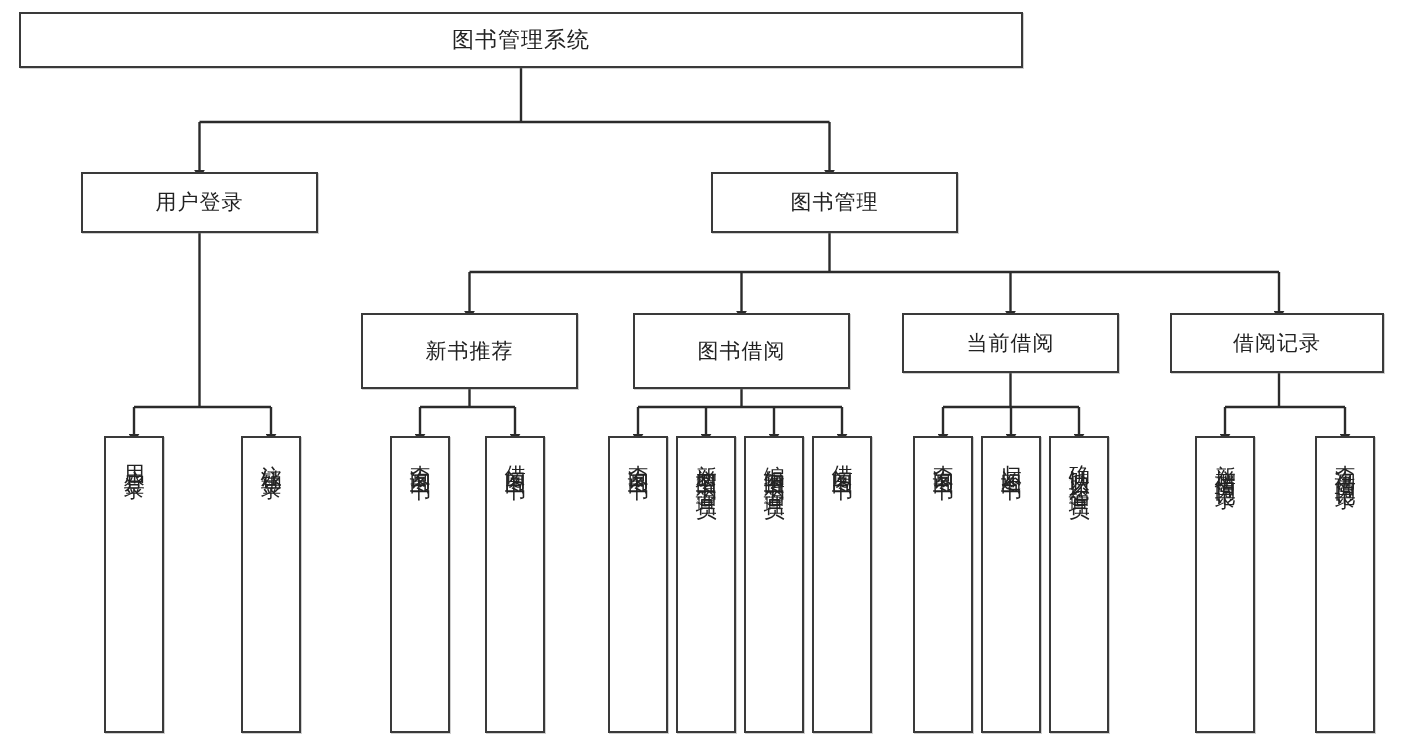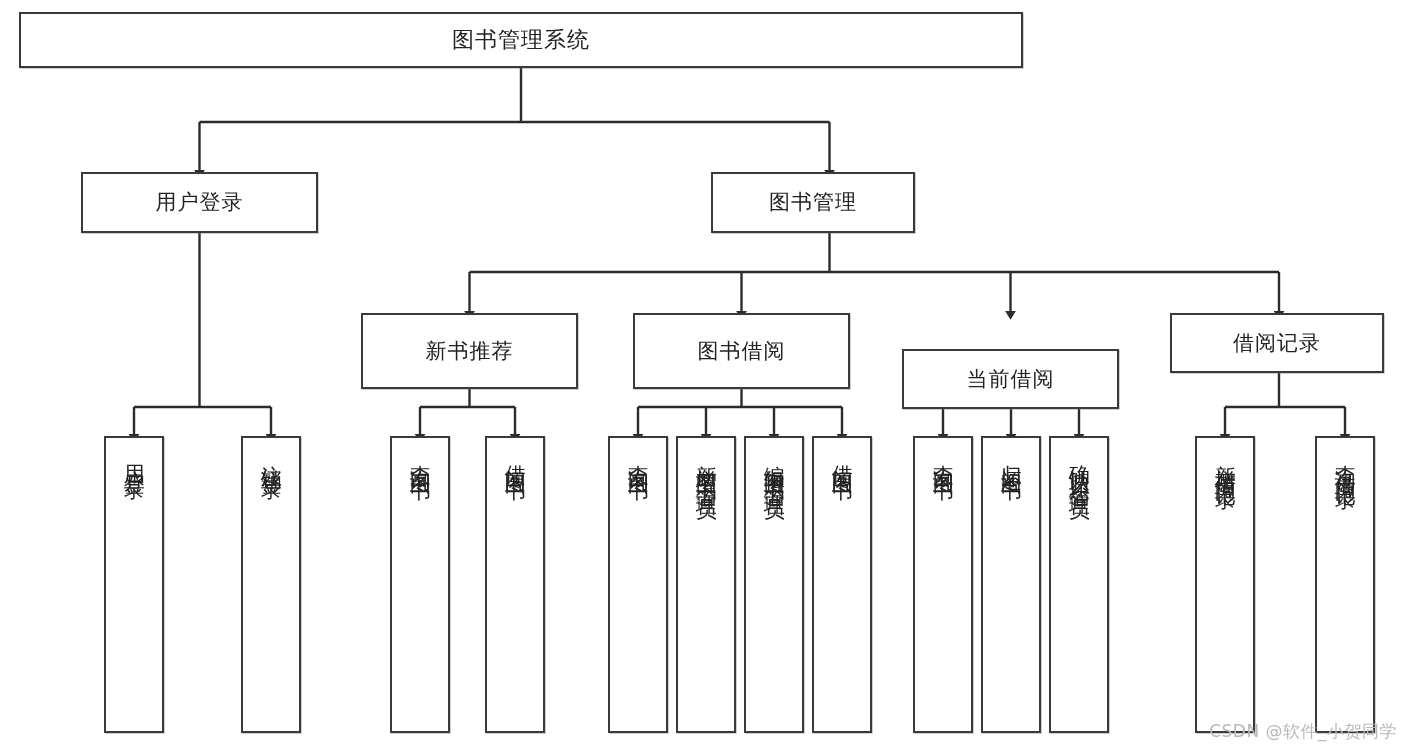--- a/index.html
+++ b/index.html
@@ -116,30 +116,30 @@
       </g>
   </svg>
 
   <div id="node-layer">
       <div class="node root" style="left: 19px; top: 12px; width: 1004px; height: 56px;">
         <div class="lbl">图书管理系统</div>
       </div>
       <div class="node mid" style="left: 81px; top: 172px; width: 237px; height: 61px;">
         <div class="lbl">用户登录</div>
       </div>
-      <div class="node mid" style="left: 711px; top: 172px; width: 204px; height: 61px;">
+      <div class="node mid" style="left: 711px; top: 172px; width: 247px; height: 61px;">
         <div class="lbl">图书管理</div>
       </div>
       <div class="node mid" style="left: 361px; top: 313px; width: 217px; height: 76px;">
         <div class="lbl">新书推荐</div>
       </div>
       <div class="node mid" style="left: 633px; top: 313px; width: 217px; height: 76px;">
         <div class="lbl">图书借阅</div>
       </div>
-      <div class="node mid" style="left: 902px; top: 313px; width: 217px; height: 60px; margin-top: 36px;">
+      <div class="node mid" style="left: 902px; top: 313px; width: 217px; height: 60px;">
         <div class="lbl">当前借阅</div>
       </div>
       <div class="node mid" style="left: 1170px; top: 313px; width: 214px; height: 60px;">
         <div class="lbl">借阅记录</div>
       </div>
       <div class="node leaf" style="left: 104px; top: 436px; width: 60px; height: 297px;">
         <div class="lbl">用户登录</div>
       </div>
       <div class="node leaf" style="left: 241px; top: 436px; width: 60px; height: 297px;">
         <div class="lbl">注销登录</div>
@@ -172,14 +172,13 @@
         <div class="lbl">确认归还（管理员）</div>
       </div>
       <div class="node leaf" style="left: 1195px; top: 436px; width: 60px; height: 297px;">
         <div class="lbl">新增借阅记录</div>
       </div>
       <div class="node leaf" style="left: 1315px; top: 436px; width: 60px; height: 297px;">
         <div class="lbl">查询借阅记录</div>
       </div>
     </div>
 
-  <div class="watermark">CSDN @软件_小贺同学</div>
 </div>
 
 </body></html>

